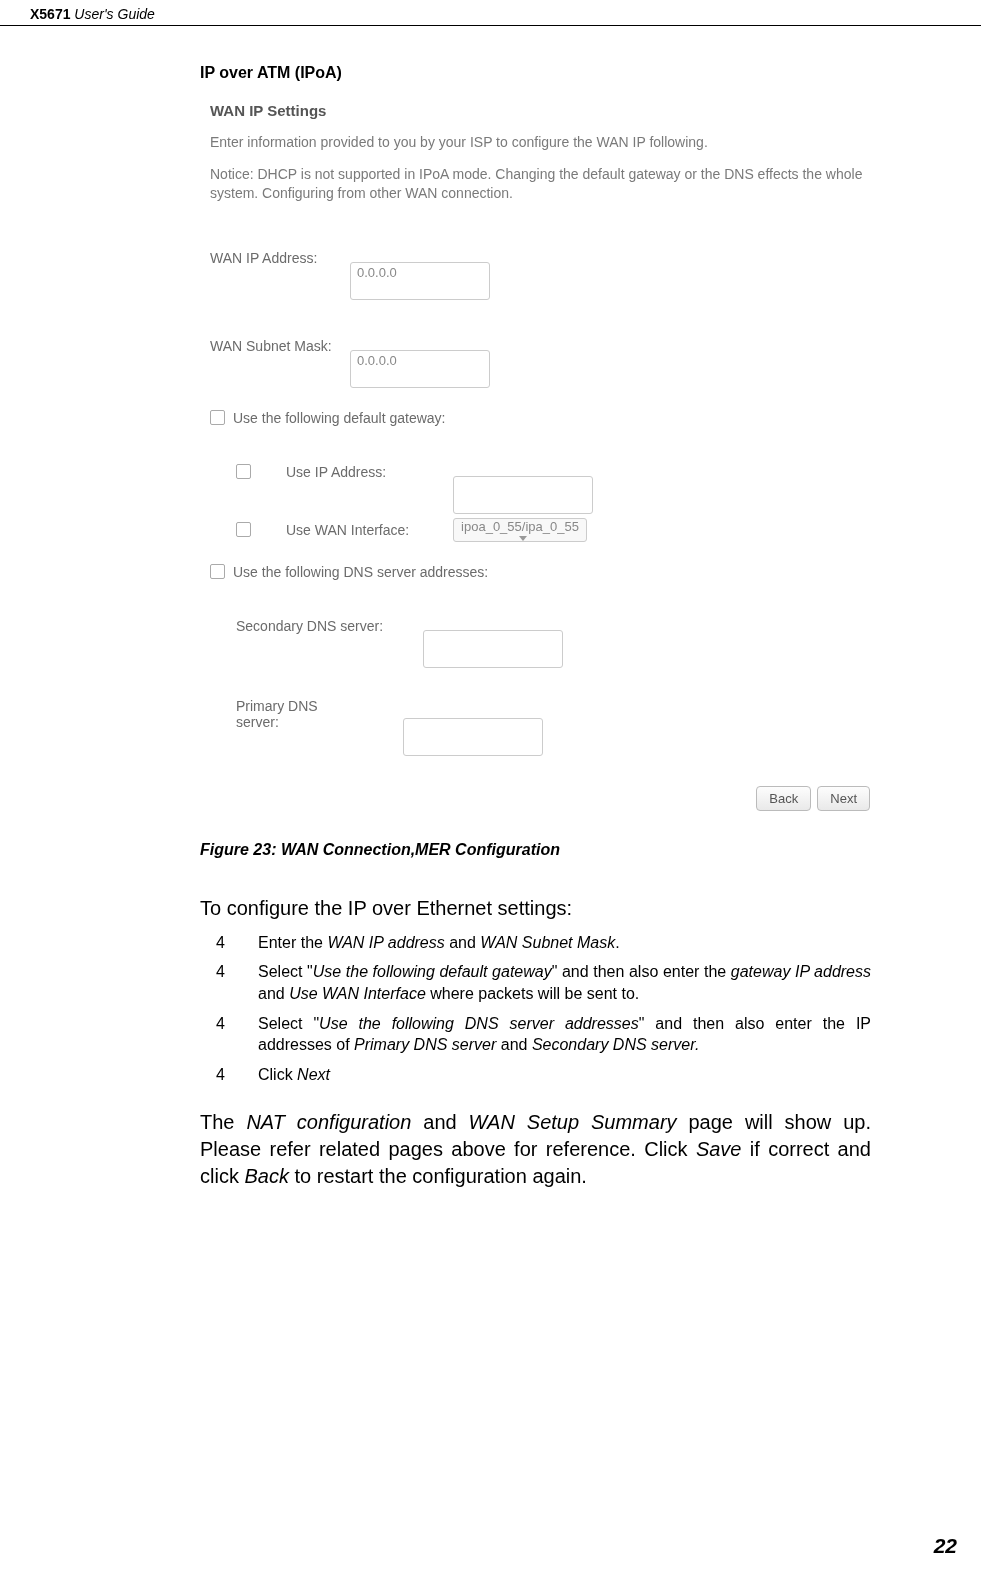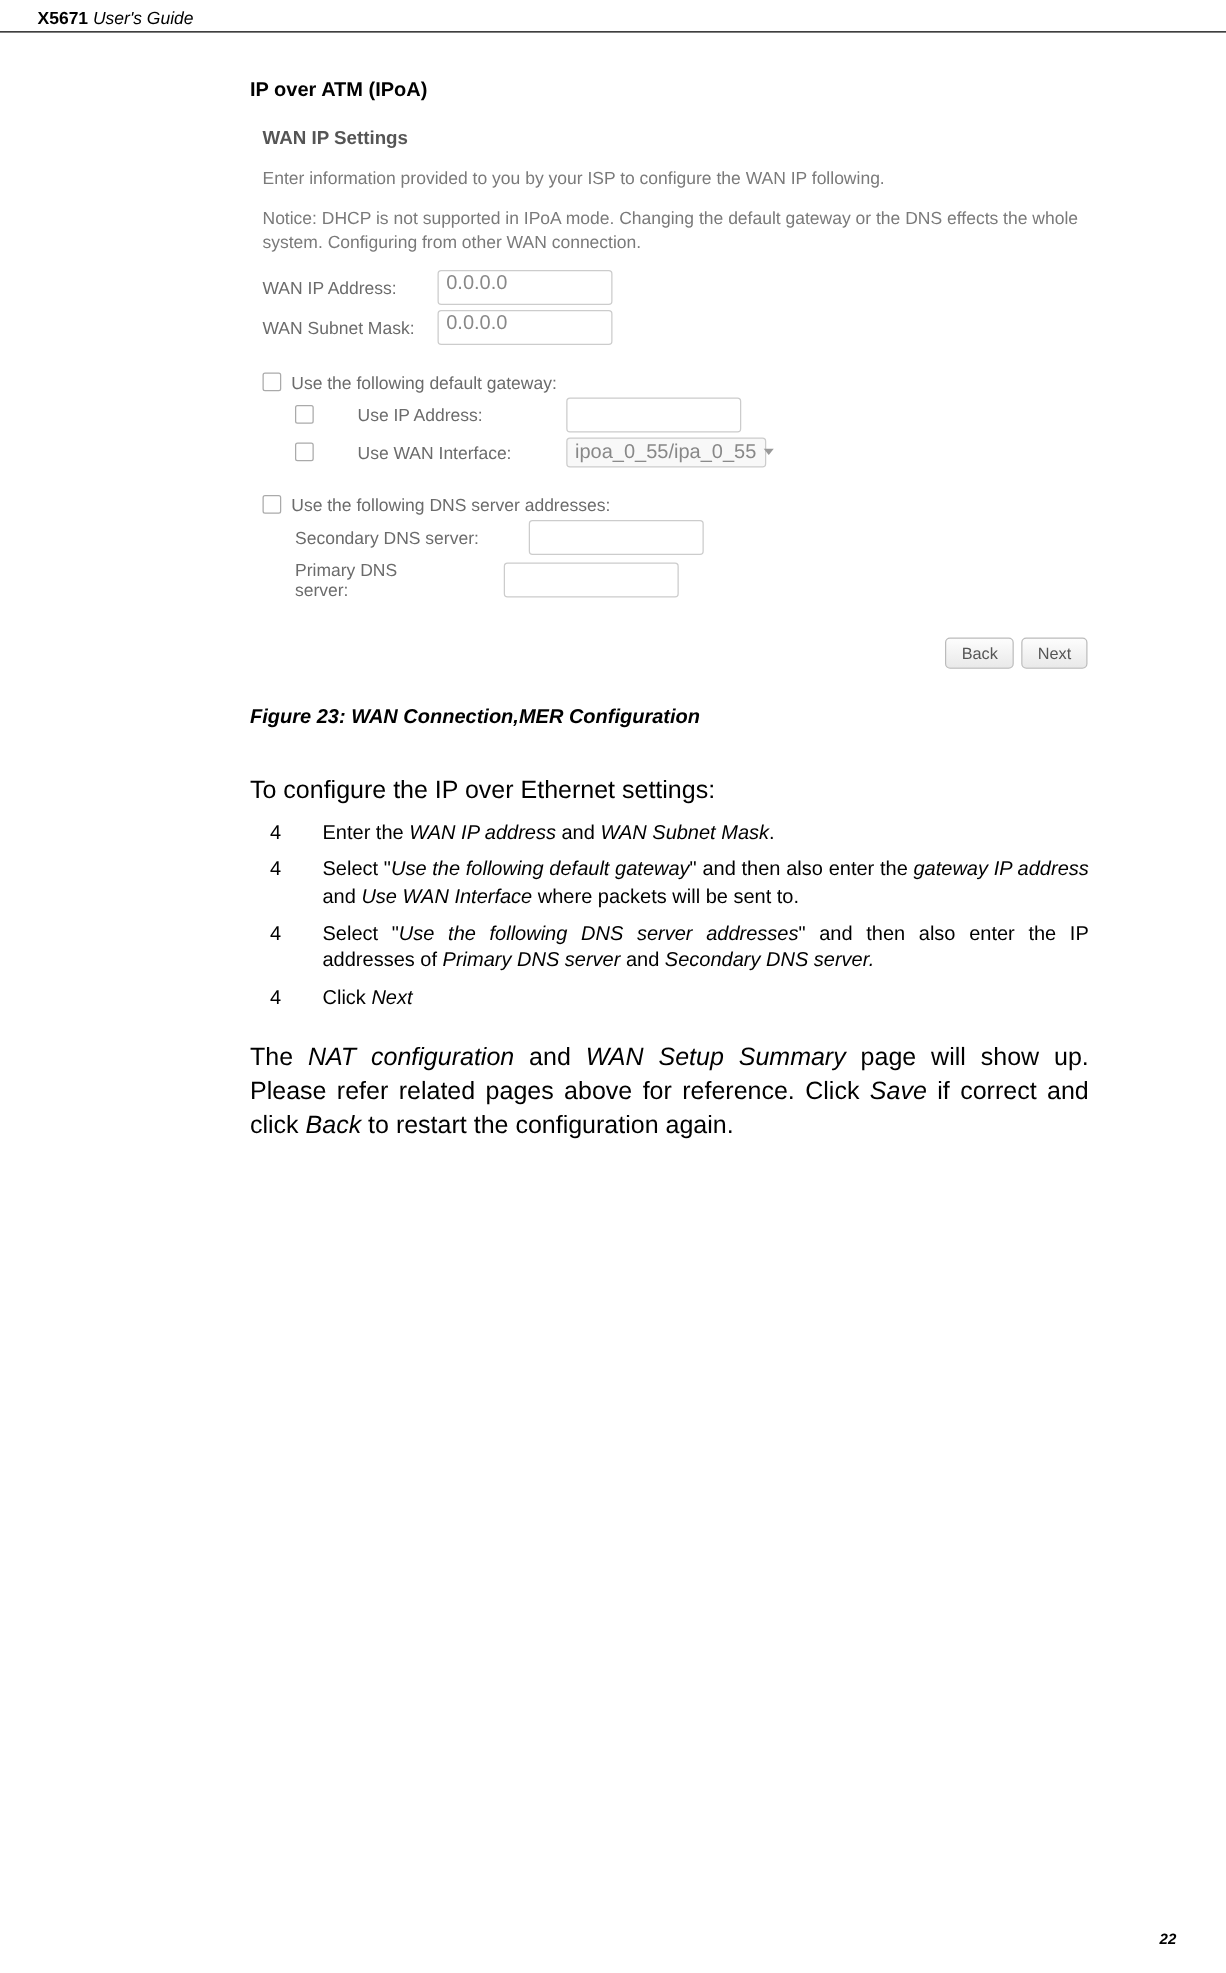--- a/index.html
+++ b/index.html
@@ -57,53 +57,55 @@
     display: flex;
     align-items: center;
     margin: 4px 0;
     font-size: 14px;
     color: #6b6b6b;
   }
   .field-label { width: 140px; }
   .text-input {
     display: inline-block;
     width: 140px;
-    height: 28px;
+    height: 38px;
     border: 1px solid #ccc;
     border-radius: 3px;
     background: #fff;
     padding: 1px 6px;
-    font-size: 16px;
+    font-size: 13px;
     color: #888;
     box-sizing: border-box;
     line-height: 18px;
+    margin-top: 46px;
   }
   .cb {
     display: inline-block;
     width: 13px; height: 13px;
     border: 1px solid #aaa;
     border-radius: 2px;
     background: #fff;
     margin-right: 8px;
     vertical-align: middle;
   }
   .indent { margin-left: 26px; gap: 27px; }
   .select {
     display: inline-flex;
     align-items: center;
     justify-content: space-between;
-    width: 160px;
+    width: 134px;
     height: 24px;
     border: 1px solid #ccc;
     border-radius: 3px;
     background: #f8f8f8;
     padding: 0 6px;
-    font-size: 16px;
+    font-size: 13px;
     color: #888;
     box-sizing: border-box;
+    flex-direction: column;
   }
   .chev {
     width: 0; height: 0;
     border-left: 4px solid transparent;
     border-right: 4px solid transparent;
     border-top: 5px solid #999;
     margin-left: 6px;
   }
   .btn-row {
     display: flex;
@@ -146,24 +148,24 @@
   .step-num {
     width: 42px;
     flex-shrink: 0;
     padding-left: 16px;
   }
   .step-body { flex: 1; }
   .ital { font-style: italic; }
   .page-num {
     position: absolute;
     bottom: 20px;
-    right: 40px;
+    right: 24px;
     font-weight: bold;
     font-style: italic;
-    font-size: 12px;
+    font-size: 21px;
   }
 </style>
 </head>
 <body>
 
 <div class="page">
   <div class="hdr">
     <span class="bold">X5671</span><span> User's Guide</span>
   </div>
 

